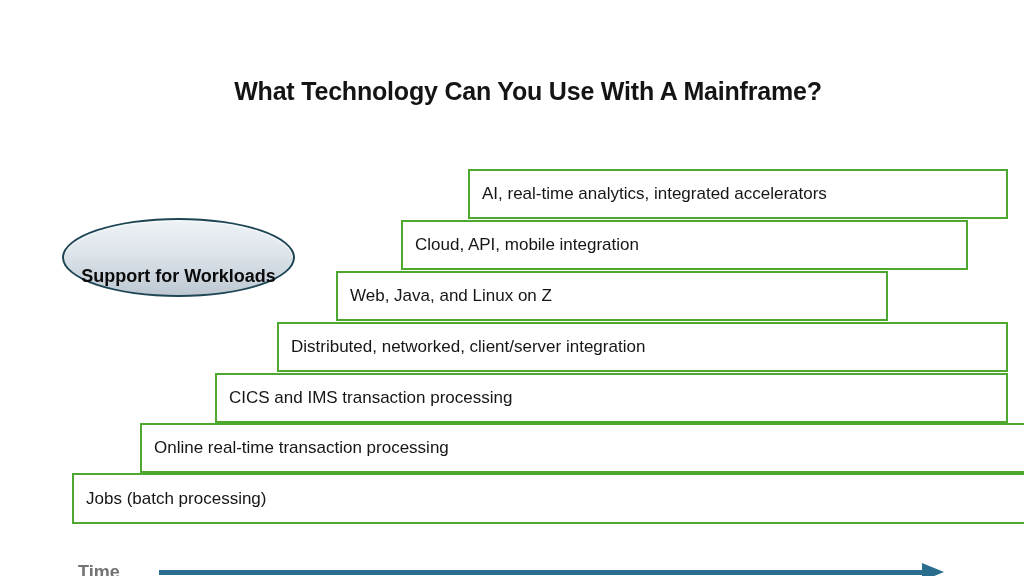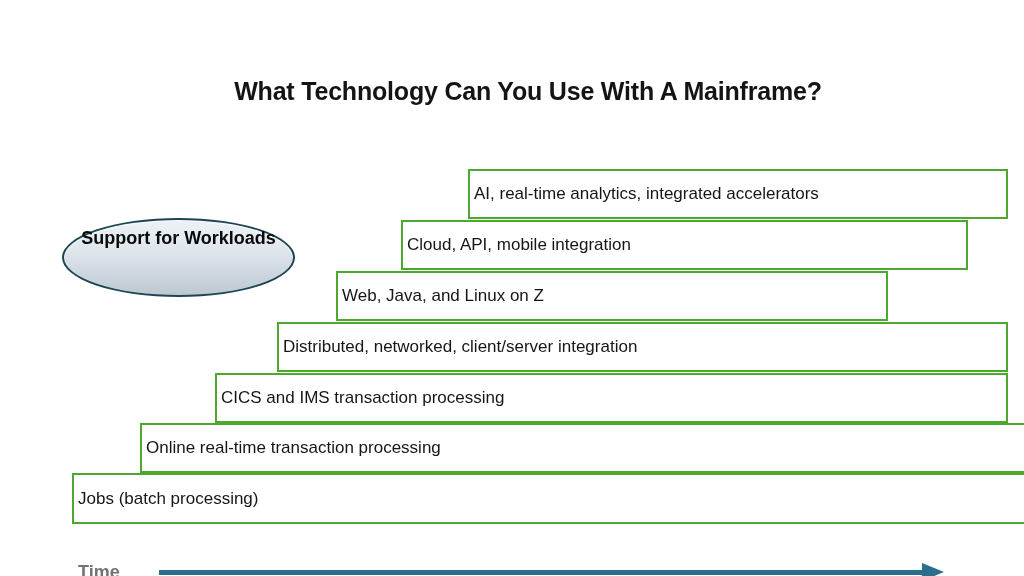--- a/index.html
+++ b/index.html
@@ -23,36 +23,36 @@
     color: #141414;
   }
 
   .ellipse {
     position: absolute;
     left: 30px; top: 186px;
     width: 233px; height: 79px;
     border-radius: 50%;
     border: 2.5px solid #1e4554;
     background: linear-gradient(180deg, #eef2f6 0%, #dde4ea 45%, #c6d0d9 85%, #bcc7d1 100%);
-    display: flex; align-items: flex-start; justify-content: center;
+    display: flex; align-items: flex-end; justify-content: center;
     box-shadow: inset 0 1px 2px rgba(255,255,255,0.8);
   }
   .ellipse-label {
     font-size: 18px;
     font-weight: 700;
     color: #0b0b0b;
     white-space: nowrap;
   }
 
   .step {
     position: absolute;
     background: #ffffff;
     border: 2px solid #4ea72e;
     display: flex; align-items: center;
-    padding-left: 4px;
+    padding-left: 12px;
     font-size: 17px;
     color: #161616;
     white-space: nowrap;
   }
   
   .step-0 { left: 436px; top: 137px; width: 540px; height: 50px; }
   .step-1 { left: 369px; top: 188px; width: 567px; height: 50px; }
   .step-2 { left: 304px; top: 239px; width: 552px; height: 50px; }
   .step-3 { left: 245px; top: 290px; width: 731px; height: 50px; }
   .step-4 { left: 183px; top: 341px; width: 793px; height: 50px; }

